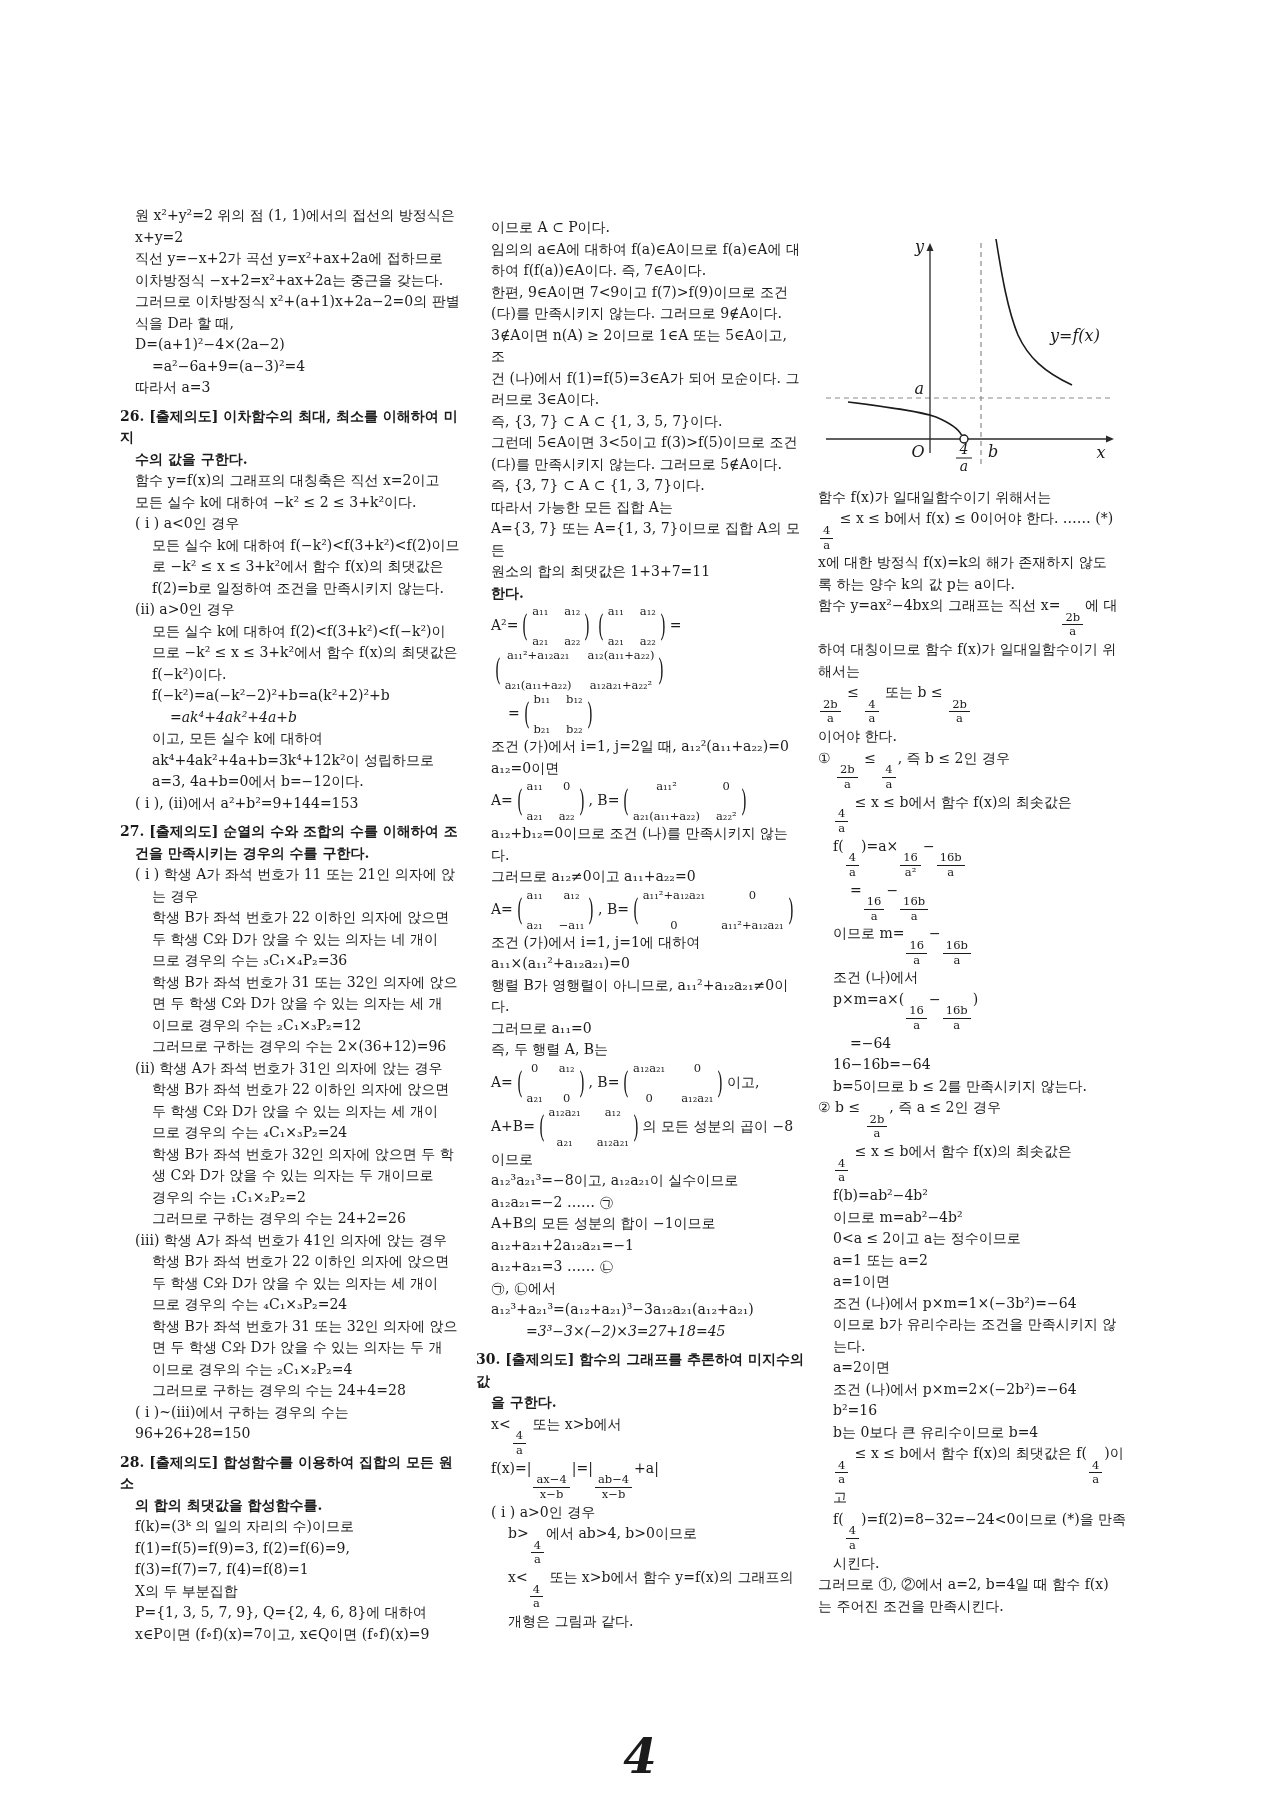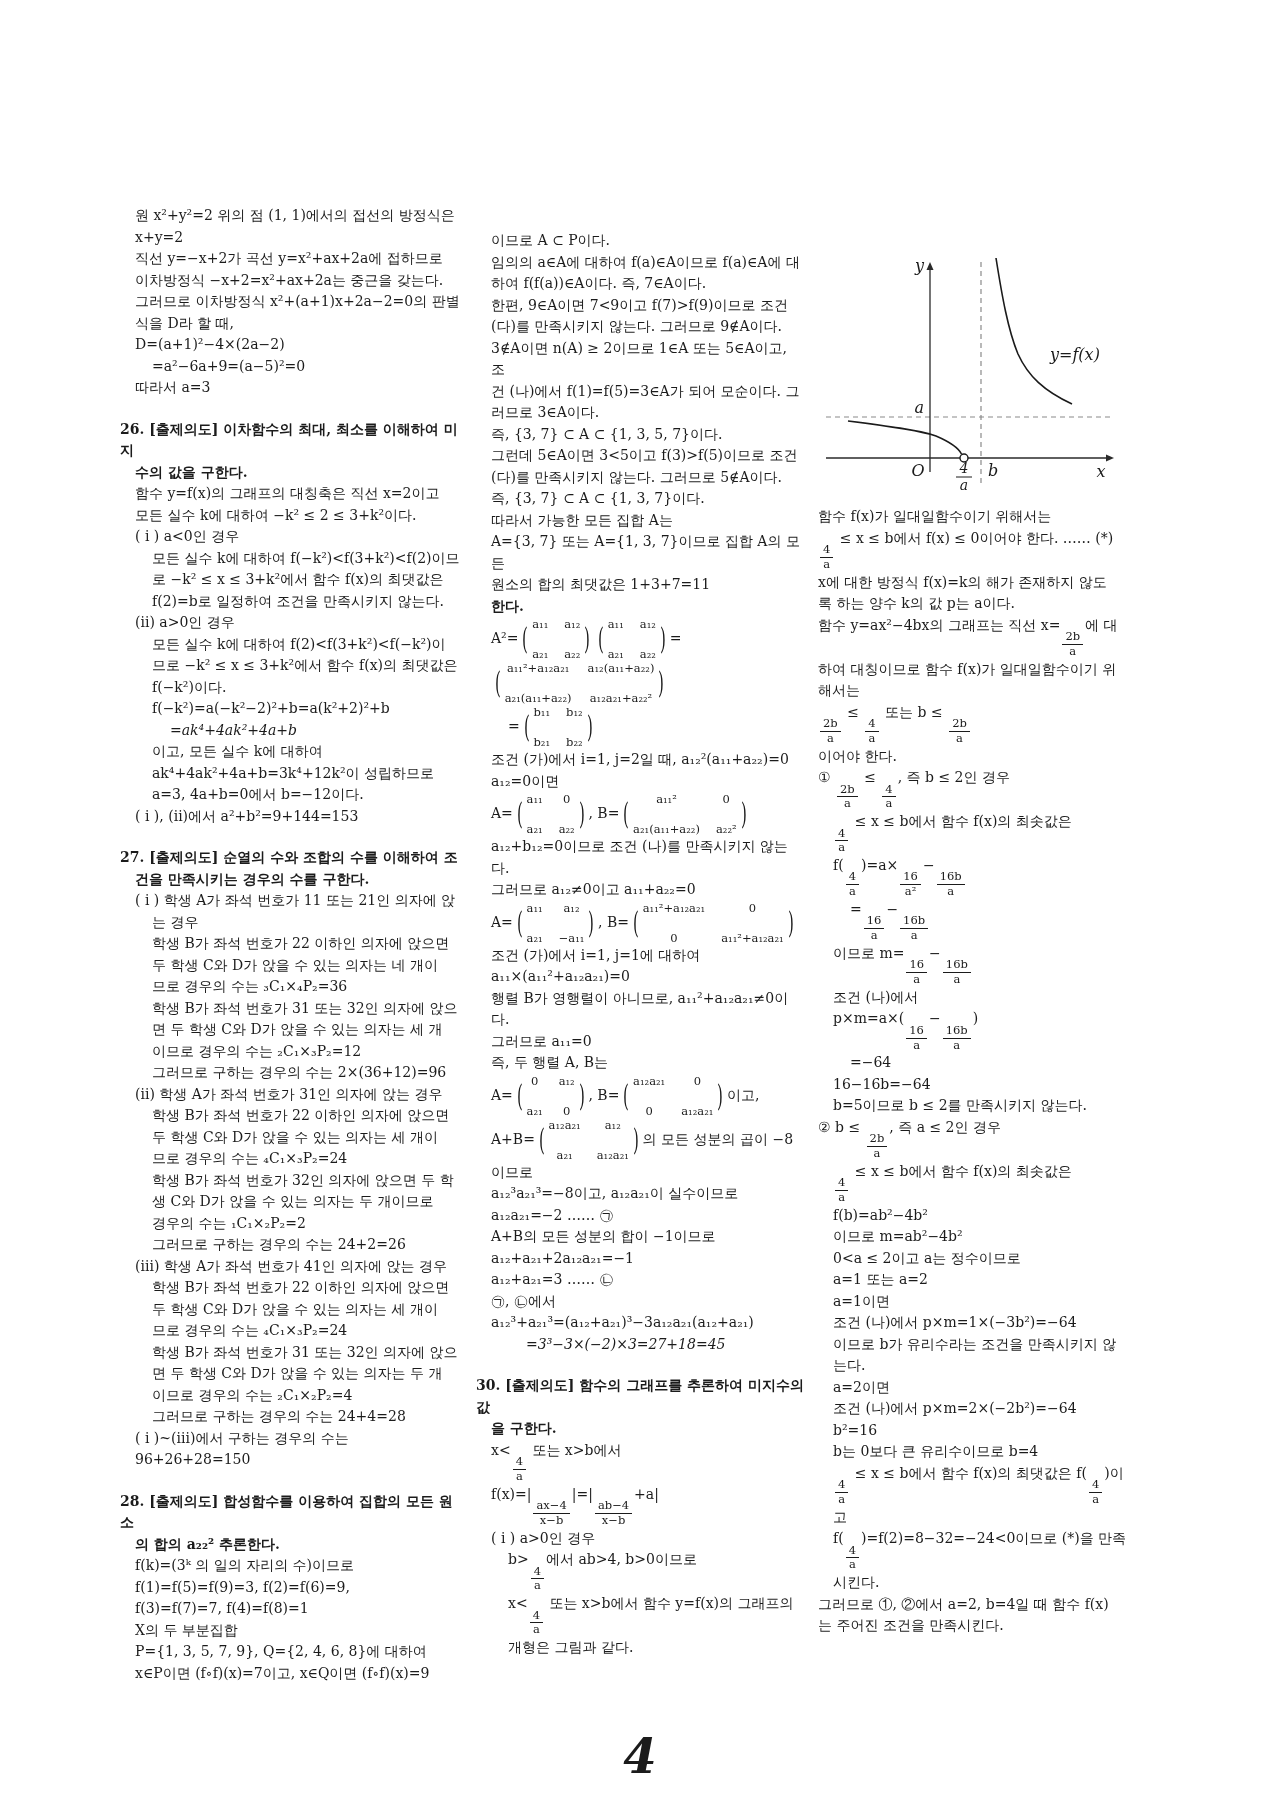--- a/index.html
+++ b/index.html
@@ -15,21 +15,21 @@
   .column{flex:none;}
   .col0{width:343px;}
   .col1{width:329px;}
   .col2{width:338px;}
   .divider{flex:none;width:1px;background:#3c3c3c;margin:0 6px;}
   .line{
     font-size:14px;line-height:21.5px;min-height:21.5px;
     white-space:normal;
   }
   .bold{font-weight:bold;}
-  .prob{margin-top:20px;}
+  .prob{margin-top:7px;}
   .ind1{padding-left:15px;}
   .ind2{padding-left:32px;}
   .ind3{padding-left:50px;font-style:italic;}
   .frac{
     display:inline-flex;flex-direction:column;align-items:center;
     vertical-align:-0.9em;font-size:11.5px;line-height:1.2;margin:0 2px;
   }
   .frac .fnum{padding:0 3px;border-bottom:1px solid currentColor;}
   .frac .fden{padding:0 3px;}
   .mx{display:inline-flex;align-items:center;vertical-align:middle;margin:0 1px;}
@@ -57,21 +57,21 @@
 
 <div class="content">
   <div class="column col0">
       <div class="line ind1">원 x²+y²=2 위의 점 (1, 1)에서의 접선의 방정식은</div>
       <div class="line ind1">x+y=2</div>
       <div class="line ind1">직선 y=−x+2가 곡선 y=x²+ax+2a에 접하므로</div>
       <div class="line ind1">이차방정식 −x+2=x²+ax+2a는 중근을 갖는다.</div>
       <div class="line ind1">그러므로 이차방정식 x²+(a+1)x+2a−2=0의 판별</div>
       <div class="line ind1">식을 D라 할 때,</div>
       <div class="line ind1">D=(a+1)²−4×(2a−2)</div>
-      <div class="line ind2">=a²−6a+9=(a−5)²=0</div>
+      <div class="line ind2">=a²−6a+9=(a−3)²=4</div>
       <div class="line ind1">따라서 a=3</div>
       <div class="line ind0 bold prob">26. [출제의도] 이차함수의 최대, 최소를 이해하여 미지</div>
       <div class="line ind1 bold">수의 값을 구한다.</div>
       <div class="line ind1">함수 y=f(x)의 그래프의 대칭축은 직선 x=2이고</div>
       <div class="line ind1">모든 실수 k에 대하여 −k² ≤ 2 ≤ 3+k²이다.</div>
       <div class="line ind1">( i ) a&lt;0인 경우</div>
       <div class="line ind2">모든 실수 k에 대하여 f(−k²)&lt;f(3+k²)&lt;f(2)이므</div>
       <div class="line ind2">로 −k² ≤ x ≤ 3+k²에서 함수 f(x)의 최댓값은</div>
       <div class="line ind2">f(2)=b로 일정하여 조건을 만족시키지 않는다.</div>
       <div class="line ind1">(ii) a&gt;0인 경우</div>
@@ -107,21 +107,21 @@
       <div class="line ind2">학생 B가 좌석 번호가 22 이하인 의자에 앉으면</div>
       <div class="line ind2">두 학생 C와 D가 앉을 수 있는 의자는 세 개이</div>
       <div class="line ind2">므로 경우의 수는 ₄C₁×₃P₂=24</div>
       <div class="line ind2">학생 B가 좌석 번호가 31 또는 32인 의자에 앉으</div>
       <div class="line ind2">면 두 학생 C와 D가 앉을 수 있는 의자는 두 개</div>
       <div class="line ind2">이므로 경우의 수는 ₂C₁×₂P₂=4</div>
       <div class="line ind2">그러므로 구하는 경우의 수는 24+4=28</div>
       <div class="line ind1">( i )~(iii)에서 구하는 경우의 수는</div>
       <div class="line ind1">96+26+28=150</div>
       <div class="line ind0 bold prob">28. [출제의도] 합성함수를 이용하여 집합의 모든 원소</div>
-      <div class="line ind1 bold">의 합의 a₂₂² 추론한다.</div>
+      <div class="line ind1 bold">의 합의 최댓값을 합성함수를.</div>
       <div class="line ind1">f(k)=(3ᵏ 의 일의 자리의 수)이므로</div>
       <div class="line ind1">f(1)=f(5)=f(9)=3, f(2)=f(6)=9,</div>
       <div class="line ind1">f(3)=f(7)=7, f(4)=f(8)=1</div>
       <div class="line ind1">X의 두 부분집합</div>
       <div class="line ind1">P={1, 3, 5, 7, 9}, Q={2, 4, 6, 8}에 대하여</div>
       <div class="line ind1">x∈P이면 (f∘f)(x)=7이고, x∈Q이면 (f∘f)(x)=9</div>
     </div>
   <div class="divider"></div>
   <div class="column col1">
       <div class="line ind1">이므로 A ⊂ P이다.</div>

